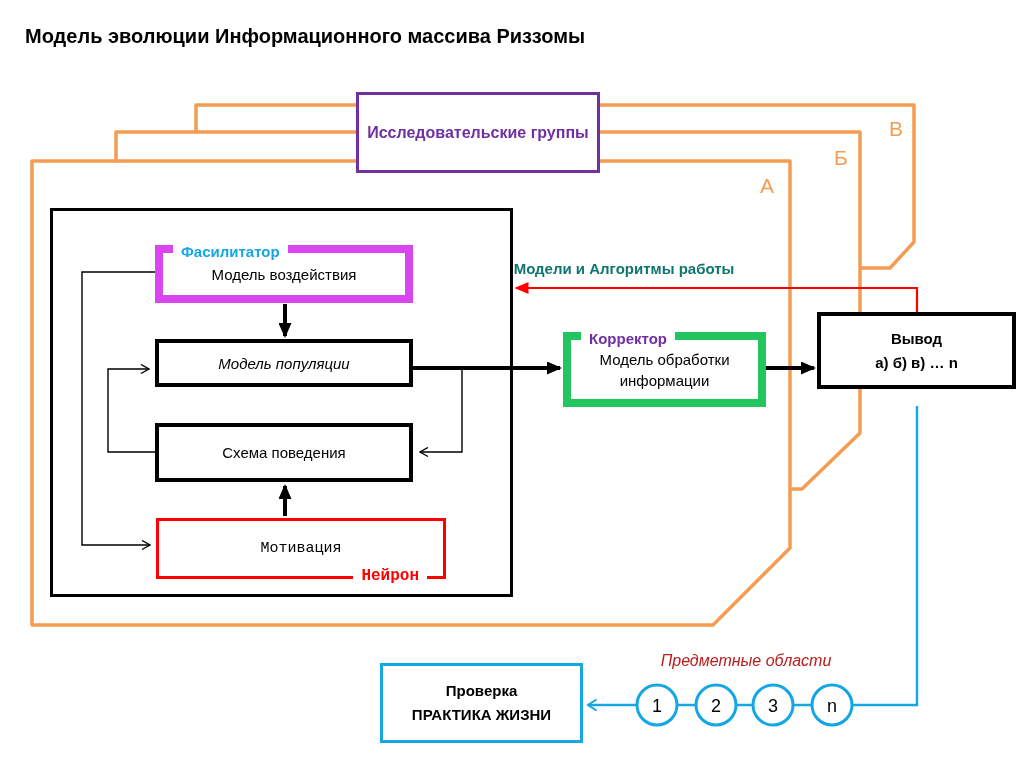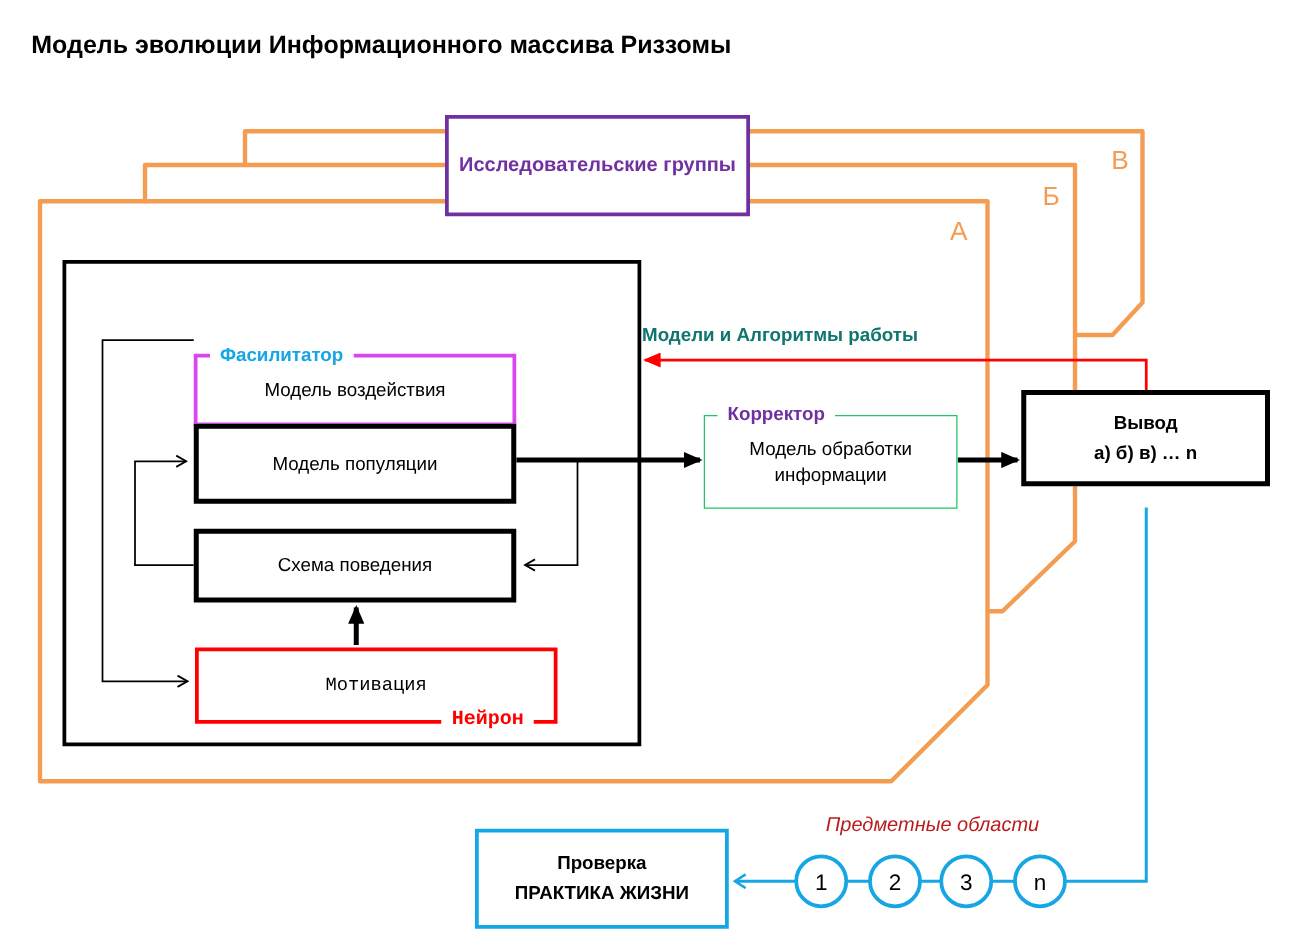--- a/index.html
+++ b/index.html
@@ -19,25 +19,25 @@
     color:#000;
   }
   .purple-box {
     left:356px; top:92px; width:244px; height:81px; border:3px solid #7030A0;
     color:#7030A0; font-weight:bold; font-size:16px; z-index:4;
   }
   .inner-container {
     position:absolute; left:50px; top:208px; width:463px; height:389px;
     border:3px solid #000; background:transparent; z-index:2;
   }
-  .impact-box   { left:155px; top:245px; width:258px; height:58px; border:3px solid #d946ef; font-size:15px;margin-top:38px; }
-  .population-box { left:155px; top:339px; width:258px; height:64px; border:4px solid #000; font-size:15px; }
+  .impact-box   { left:155px; top:245px; width:258px; height:58px; border:8px solid #d946ef; font-size:15px; }
+  .population-box { left:155px; top:339px; width:258px; height:48px; border:4px solid #000; font-size:15px;font-style:italic; }
   .behavior-box { left:155px; top:423px; width:258px; height:59px; border:4px solid #000; font-size:15px; }
   .motivation-box { left:156px; top:518px; width:290px; height:61px; border:3px solid #FF0000; font-size:15px;font-family:Liberation Mono, monospace; }
-  .processing-box { left:563px; top:332px; width:203px; height:75px; border:1px solid #22c55e; font-size:15px; line-height:1.4; }
+  .processing-box { left:563px; top:332px; width:203px; height:75px; border:8px solid #22c55e; font-size:15px; line-height:1.4; }
   .output-box { left:817px; top:312px; width:199px; height:77px; border:4px solid #000; font-weight:bold; font-size:15px; line-height:1.55; }
   .practice-box { left:380px; top:663px; width:203px; height:80px; border:3px solid #15A6E4; font-weight:bold; font-size:15px; line-height:1.6; }
   .edge-tag {
     position:absolute; background:#fff; padding:0 8px; font-weight:bold;
     white-space:nowrap; line-height:1.1;
   }
   .tag-top { top:0; transform:translateY(-54%); }
   .tag-bottom { bottom:0; transform:translateY(54%); }
   .facilitator-tag { left:10px; color:#15A6E4; font-size:15px; }
   .corrector-tag { left:10px; color:#7030A0; font-size:15px; }

